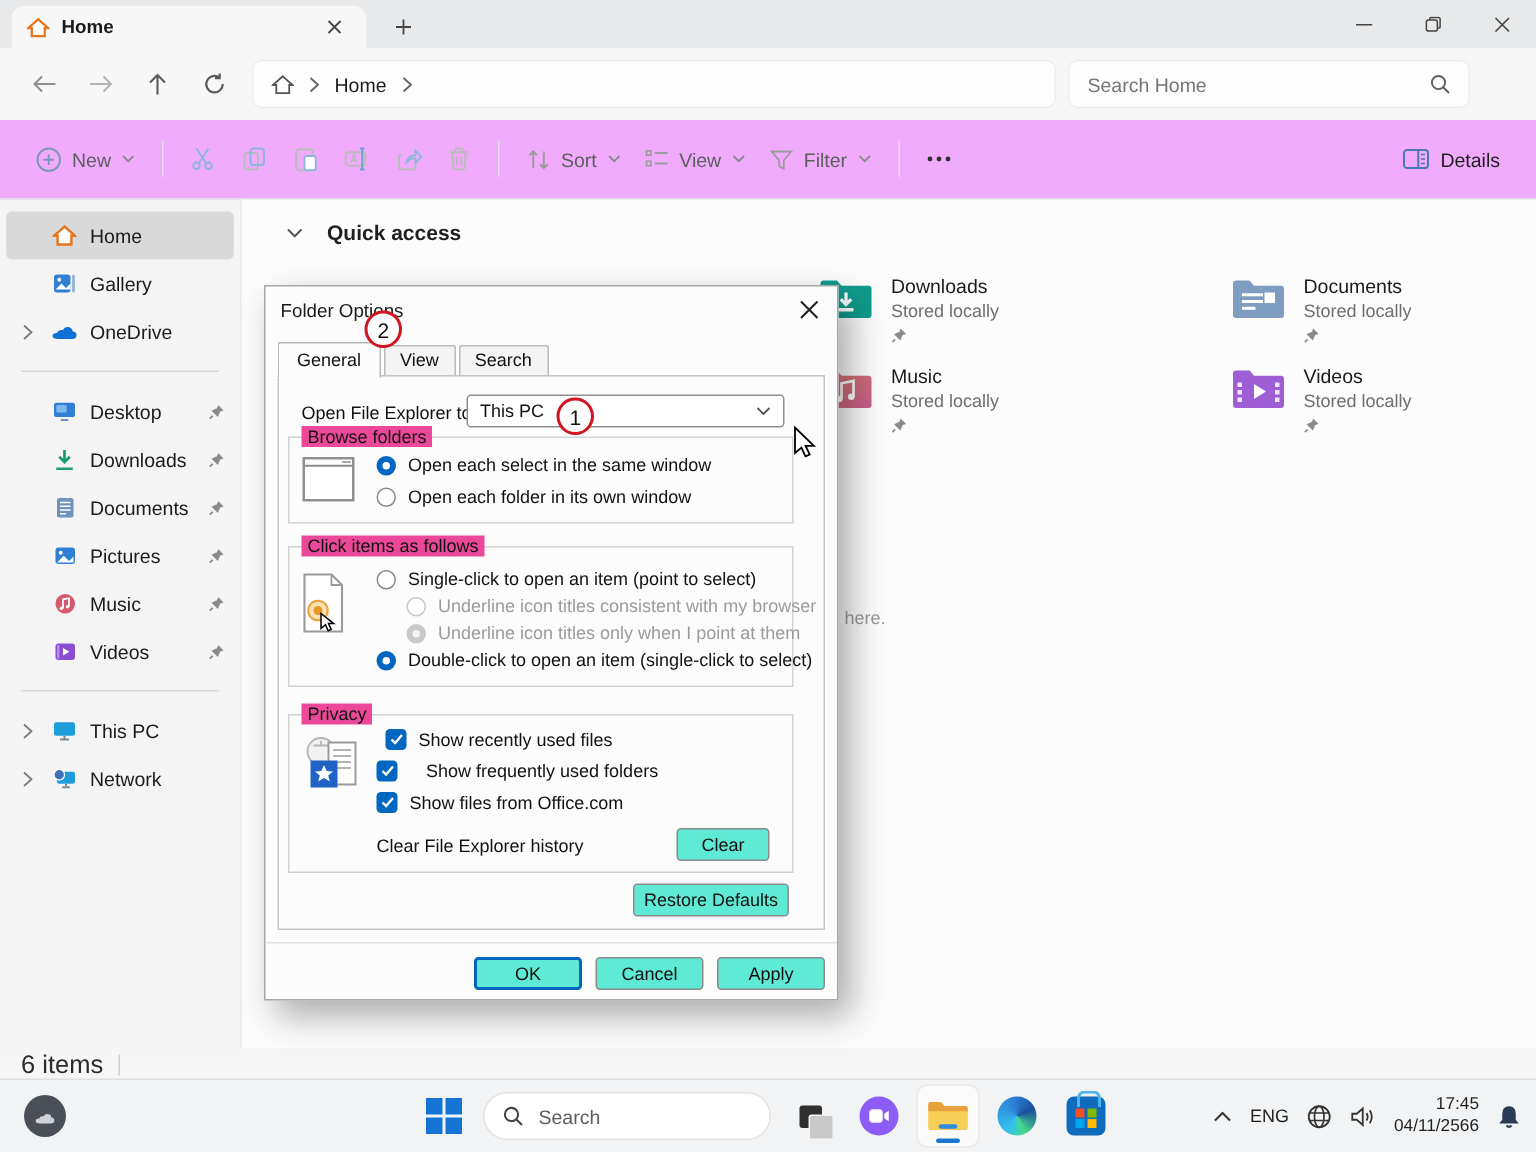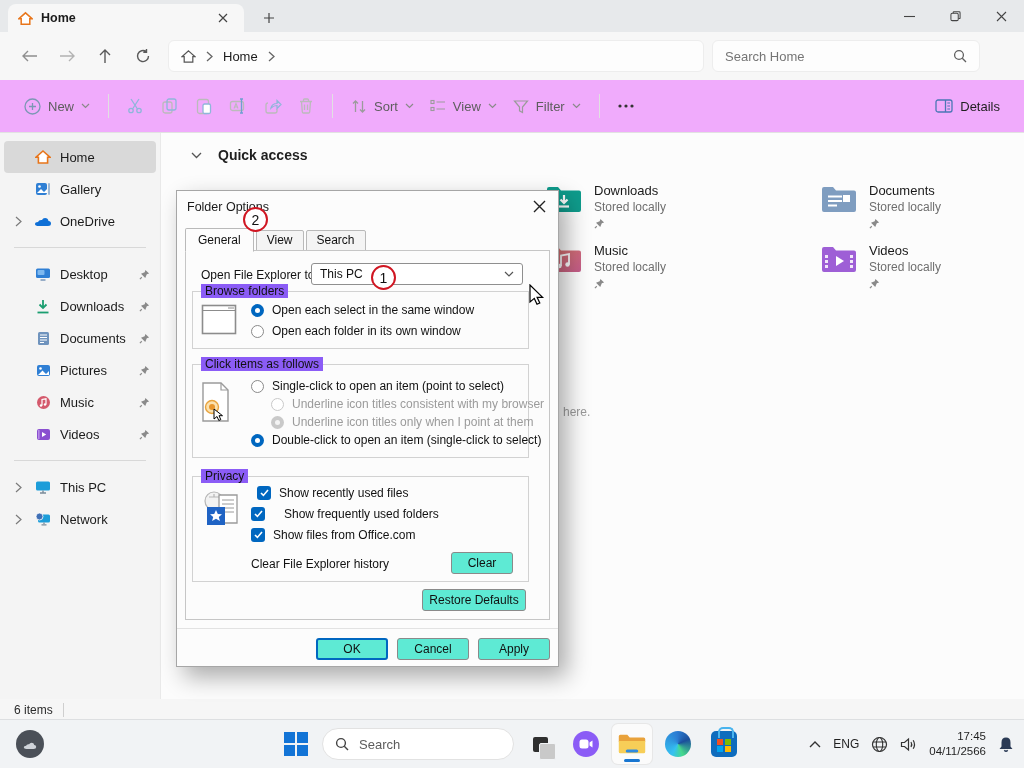--- a/index.html
+++ b/index.html
@@ -40,21 +40,21 @@
   .sdiv{height:1px;background:#d8d8d8;margin:10px 14px;}
   .main{flex:1;position:relative;background:#fcfcfc;border-left:1px solid #e9e9e9;}
   .qa{position:absolute;left:30px;top:14px;display:flex;align-items:center;gap:16px;}
   .qa-label{font-size:14px;font-weight:bold;color:#1f1f1f;}
   .tile{position:absolute;display:flex;gap:12px;}
   .tile-name{font-size:13px;color:#1a1a1a;}
   .tile-status{font-size:12px;color:#6e6e6e;margin-top:2px;}
   .tile-pin{margin-top:4px;}
   .fragment{position:absolute;left:402px;top:272px;font-size:12px;color:#9a9a9a;}
   
-  .statusbar{height:22px;background:#f6f6f6;display:flex;align-items:center;gap:10px;padding-left:14px;font-size:12px;color:#2b2b2b;}
+  .statusbar{height:22px;background:#f6f6f6;display:flex;align-items:center;gap:10px;padding-left:14px;font-size:17px;color:#2b2b2b;}
   .vr{width:1px;height:14px;background:#cfcfcf;}
   
   .taskbar{position:absolute;left:0;bottom:0;width:1024px;height:48px;background:#f1f3f5;border-top:1px solid #dddfe1;}
   .weather{position:absolute;left:16px;top:10px;width:28px;height:28px;border-radius:50%;background:#4b5058;display:flex;align-items:center;justify-content:center;}
   .tb-center{position:absolute;left:276px;top:4px;height:40px;display:flex;align-items:center;gap:6px;}
   .tcell{width:40px;height:40px;display:flex;align-items:center;justify-content:center;border-radius:6px;position:relative;}
   .tcell.active{background:#fbfbfb;box-shadow:0 0 0 1px #e7e7e7;}
   .tcell.active::after{content:"";position:absolute;bottom:2px;left:12px;width:16px;height:3px;border-radius:2px;background:#1876d1;}
   .tsearch{width:192px;height:32px;border-radius:16px;background:#ffffff;border:1px solid #e2e2e2;
     display:flex;align-items:center;gap:10px;padding:0 12px;box-sizing:border-box;color:#5c5c5c;}
@@ -76,21 +76,21 @@
   .fo-title{position:absolute;left:10px;top:9px;font-size:12.5px;color:#1a1a1a;}
   .fo-close{position:absolute;right:12px;top:9px;}
   .fo-tabs{position:absolute;left:8px;top:37px;display:flex;align-items:flex-end;height:23px;justify-content:space-between;}
   .fo-tab{border:1px solid #b9b9b9;background:#f4f4f4;padding:2px 10px 3px;font-size:12px;margin-right:2px;border-radius:2px 2px 0 0;}
   .fo-tab.active{background:#fcfcfc;border-bottom:1px solid #fcfcfc;padding:4px 12px;position:relative;z-index:3;margin-bottom:-1px;}
   .fo-page{position:absolute;left:8px;top:59px;width:363px;height:368px;border:1px solid #c6c6c6;background:#fcfcfc;}
   .fo-openlabel{position:absolute;left:15px;top:17px;}
   .fo-select{position:absolute;left:125px;top:12px;width:212px;height:22px;box-sizing:border-box;border:1px solid #8f8f8f;
     border-radius:3px;background:#fff;display:flex;align-items:center;justify-content:space-between;padding:0 8px;}
   .group{position:absolute;left:6px;width:337px;border:1px solid #d2d2d2;box-sizing:border-box;}
-  .legend{position:absolute;top:-8px;left:8px;background:#8b5cf6;padding:0 4px;}
+  .legend{position:absolute;top:-8px;left:8px;background:#ec4899;padding:0 4px;}
   .grow{position:absolute;display:flex;align-items:center;gap:8px;white-space:nowrap;}
   .dim{color:#9b9b9b;}
   .radio{width:13px;height:13px;border-radius:50%;box-sizing:border-box;flex:none;}
   .r-on{background:#0067c0;position:relative;}
   .r-on::after{content:"";position:absolute;left:4px;top:4px;width:5px;height:5px;border-radius:50%;background:#fff;}
   .r-off{background:#fff;border:1px solid #8a8a8a;}
   .r-dis{background:#fff;border:1px solid #c9c9c9;}
   .r-dison{background:#c9c9c9;position:relative;}
   .r-dison::after{content:"";position:absolute;left:4px;top:4px;width:5px;height:5px;border-radius:50%;background:#f4f4f4;}
   .cb{width:14px;height:14px;border-radius:3px;background:#0067c0;display:flex;align-items:center;justify-content:center;flex:none;}

